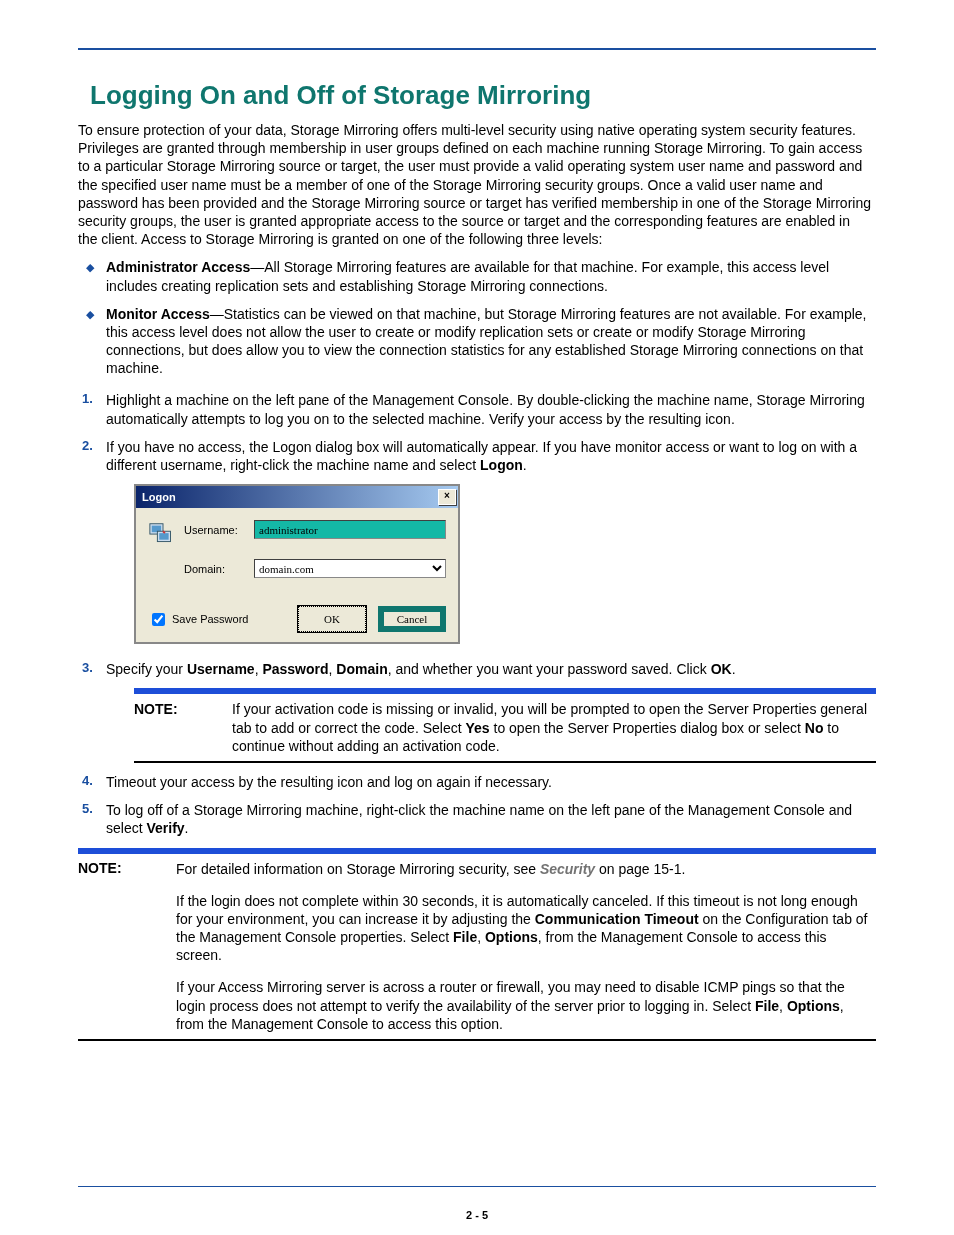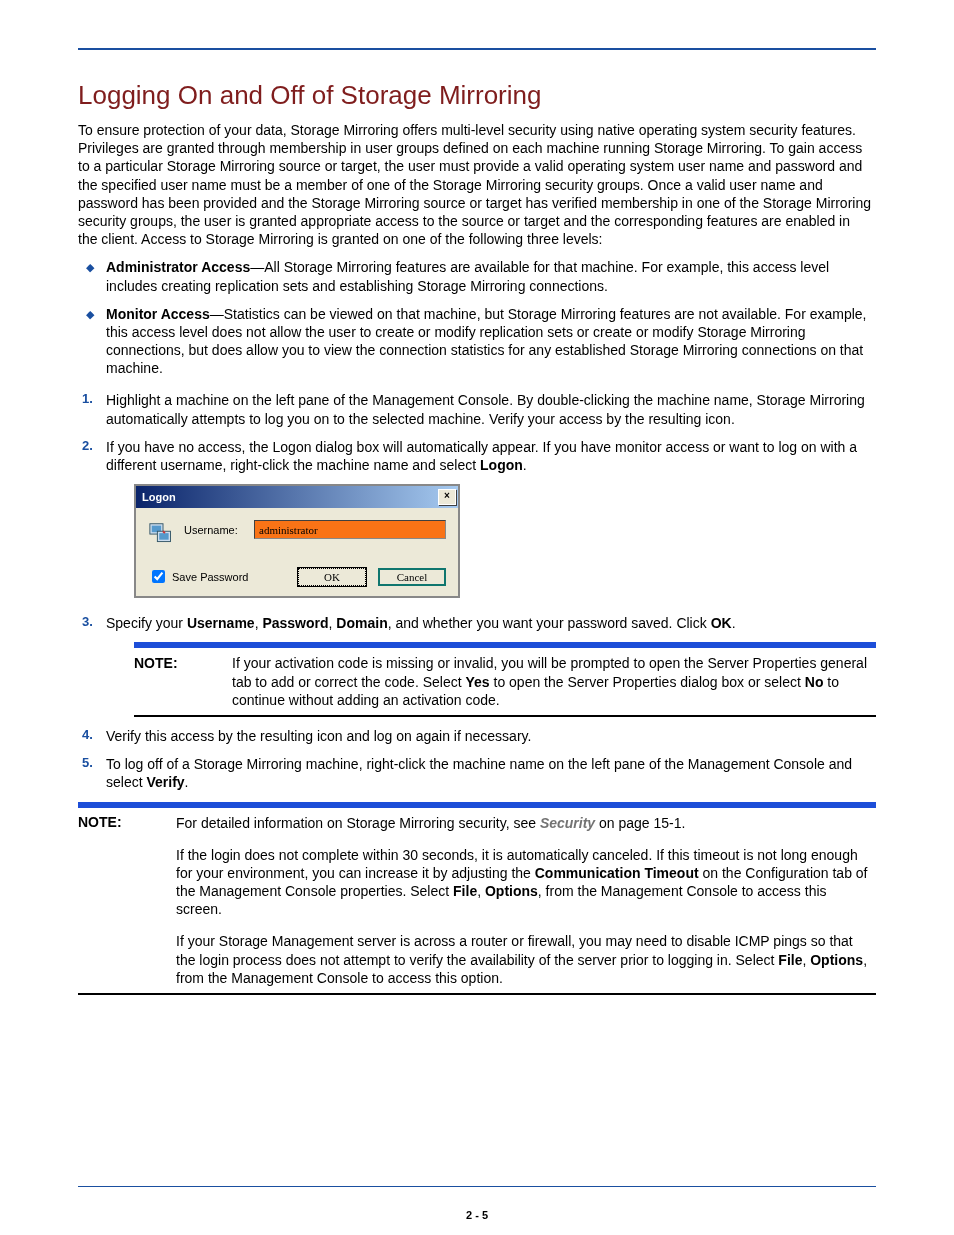--- a/index.html
+++ b/index.html
@@ -14,24 +14,24 @@
     min-height: 1235px;
     padding: 48px 78px 28px 78px;
     box-sizing: border-box;
     position: relative;
   }
   .top-rule {
     border-top: 2px solid #1a4fa0;
     margin-bottom: 30px;
   }
   h1 {
-    color: #7f1d1d;
+    color: #0f766e;
     font-size: 26px;
-    font-weight: normal;
-    margin: 0 0 10px 0;
+    font-weight: bold;
+    margin: 0 0 10px 12px;
     font-family: "Segoe UI", Arial, sans-serif;
   }
   p { margin: 0 4px 10px 0; line-height: 1.3; }
   ul.diamond {
     list-style: none;
     padding-left: 28px;
     margin: 8px 0 14px 0;
   }
   ul.diamond > li {
     position: relative;
@@ -135,21 +135,21 @@
     text-align: left;
   }
   .dlg-ctrl {
     flex: 1;
     position: relative;
   }
   .dlg-input {
     width: 100%;
     border: 1px solid #888;
     border-top-color:#404040; border-left-color:#404040;
-    background: #f97316;
+    background: #14b8a6;
     padding: 2px 4px;
     font-family: Tahoma;
     font-size: 11px;
     box-sizing: border-box;
     height: 19px;
   }
   .dlg-select {
     width: 100%;
     border: 1px solid #888;
     border-top-color:#404040; border-left-color:#404040;
@@ -162,21 +162,21 @@
   .dlg-bottom {
     display: flex;
     align-items: center;
     justify-content: space-between;
     margin-top: 8px;
   }
   .dlg-check {
     display:flex; align-items:center; gap:4px;
   }
   .dlg-btn {
-    border: 2px solid #0f766e;
+    border: 6px solid #0f766e;
     background: #ece9d8;
     padding: 1px 0;
     width: 68px;
     font-family: Tahoma;
     font-size: 11px;
     text-align: center;
   }
   .dlg-btn.default { border: 1px dotted #000; outline:1px solid #000; }
   .dlg-buttons { display:flex; gap:12px; }
 
@@ -233,20 +233,28 @@
                   <rect x="10" y="12" width="14" height="11" fill="#cde" stroke="#356"></rect>
                   <rect x="12" y="14" width="10" height="7" fill="#59c"></rect>
                   <path d="M16 12 L18 14" stroke="#c33" stroke-width="2"></path>
                 </svg>
             </div>
             <div class="dlg-fields">
               <div class="dlg-row">
                 <span class="dlg-label">Username:</span>
                 <div class="dlg-ctrl"><input class="dlg-input" value="administrator" style=""></div>
               </div>
+              <div class="dlg-row">
+                <span class="dlg-label">Domain:</span>
+                <div class="dlg-ctrl">
+                  <select class="dlg-select">
+                    <option>domain.com</option>
+                  </select>
+                </div>
+              </div>
             </div>
           </div>
           <div class="dlg-bottom">
             <label class="dlg-check">
               <input type="checkbox" checked="" style="">
               <span>Save Password</span>
             </label>
             <div class="dlg-buttons">
               <button class="dlg-btn default">OK</button>
               <button class="dlg-btn">Cancel</button>
@@ -258,30 +266,30 @@
     <li>
       <span>Specify your </span><span class="bold">Username</span><span>, </span><span class="bold">Password</span><span>, </span><span class="bold">Domain</span><span>, and whether you want your password saved. Click </span><span class="bold">OK</span><span>.</span>
 
       <div class="note-box">
         <div class="note-label">NOTE:</div>
         <div class="note-body">
           <p><span>If your activation code is missing or invalid, you will be prompted to open the Server Properties general tab to add or correct the code. Select </span><span class="bold">Yes</span><span> to open the Server Properties dialog box or select </span><span class="bold">No</span><span> to continue without adding an activation code.</span></p>
         </div>
       </div>
     </li>
-    <li>Verify this access by the resulting icon and log on again if necessary.</li>
+    <li>Timeout your access by the resulting icon and log on again if necessary.</li>
     <li>
       <span>To log off of a Storage Mirroring machine, right-click the machine name on the left pane of the Management Console and select </span><span class="bold">Verify</span><span>.</span>
     </li>
   </ol>
 
   <div class="note-box full">
     <div class="note-label">NOTE:</div>
     <div class="note-body">
       <p><span>For detailed information on Storage Mirroring security, see </span><a class="link">Security</a><span> on page 15-1.</span></p>
       <p><span>If the login does not complete within 30 seconds, it is automatically canceled. If this timeout is not long enough for your environment, you can increase it by adjusting the </span><span class="bold">Communication Timeout</span><span> on the Configuration tab of the Management Console properties. Select </span><span class="bold">File</span><span>, </span><span class="bold">Options</span><span>, from the Management Console to access this screen.</span></p>
-      <p><span>If your Storage Management server is across a router or firewall, you may need to disable ICMP pings so that the login process does not attempt to verify the availability of the server prior to logging in. Select  </span><span class="bold">File</span><span>, </span><span class="bold">Options</span><span>, from the Management Console to access this option.</span></p>
+      <p><span>If your Access Mirroring server is across a router or firewall, you may need to disable ICMP pings so that the login process does not attempt to verify the availability of the server prior to logging in. Select  </span><span class="bold">File</span><span>, </span><span class="bold">Options</span><span>, from the Management Console to access this option.</span></p>
     </div>
   </div>
 
   <div class="bottom-rule"></div>
   <div class="page-num">2 - 5</div>
 </div>
 
 </body></html>

